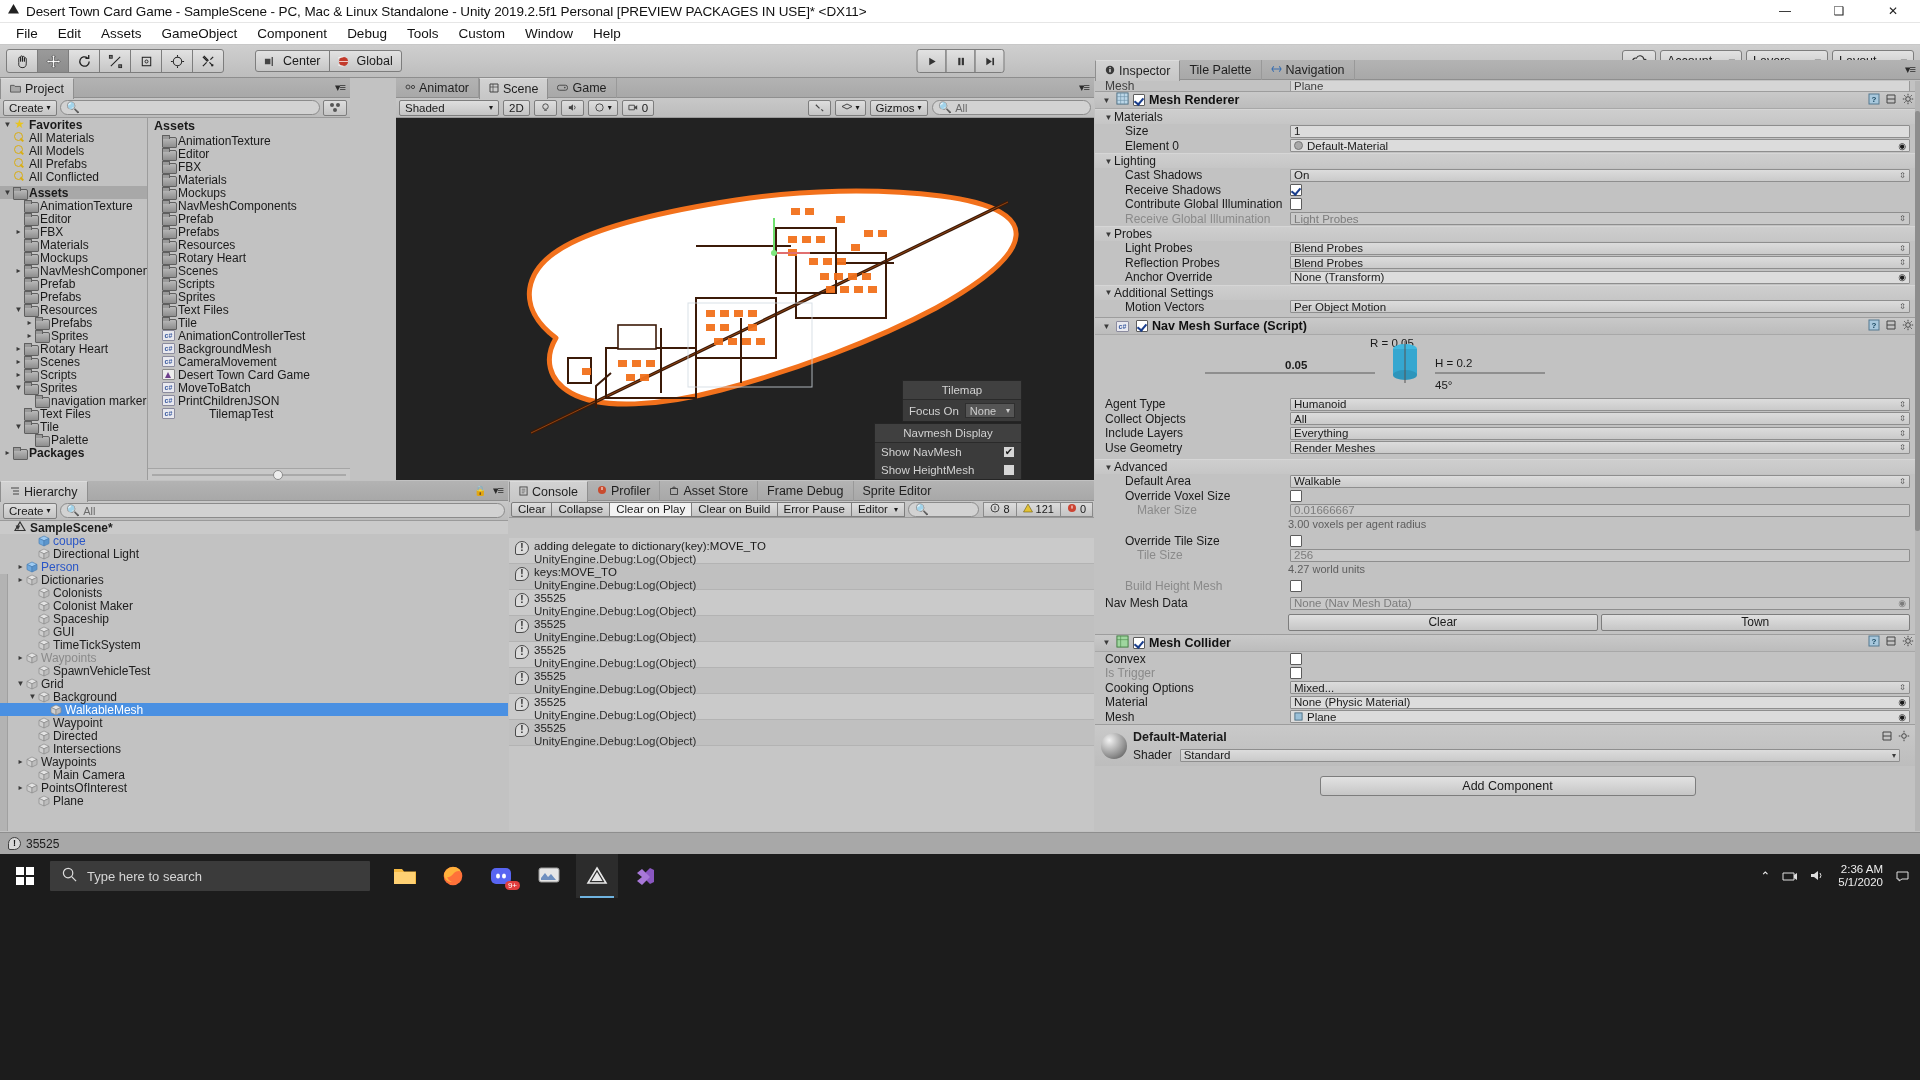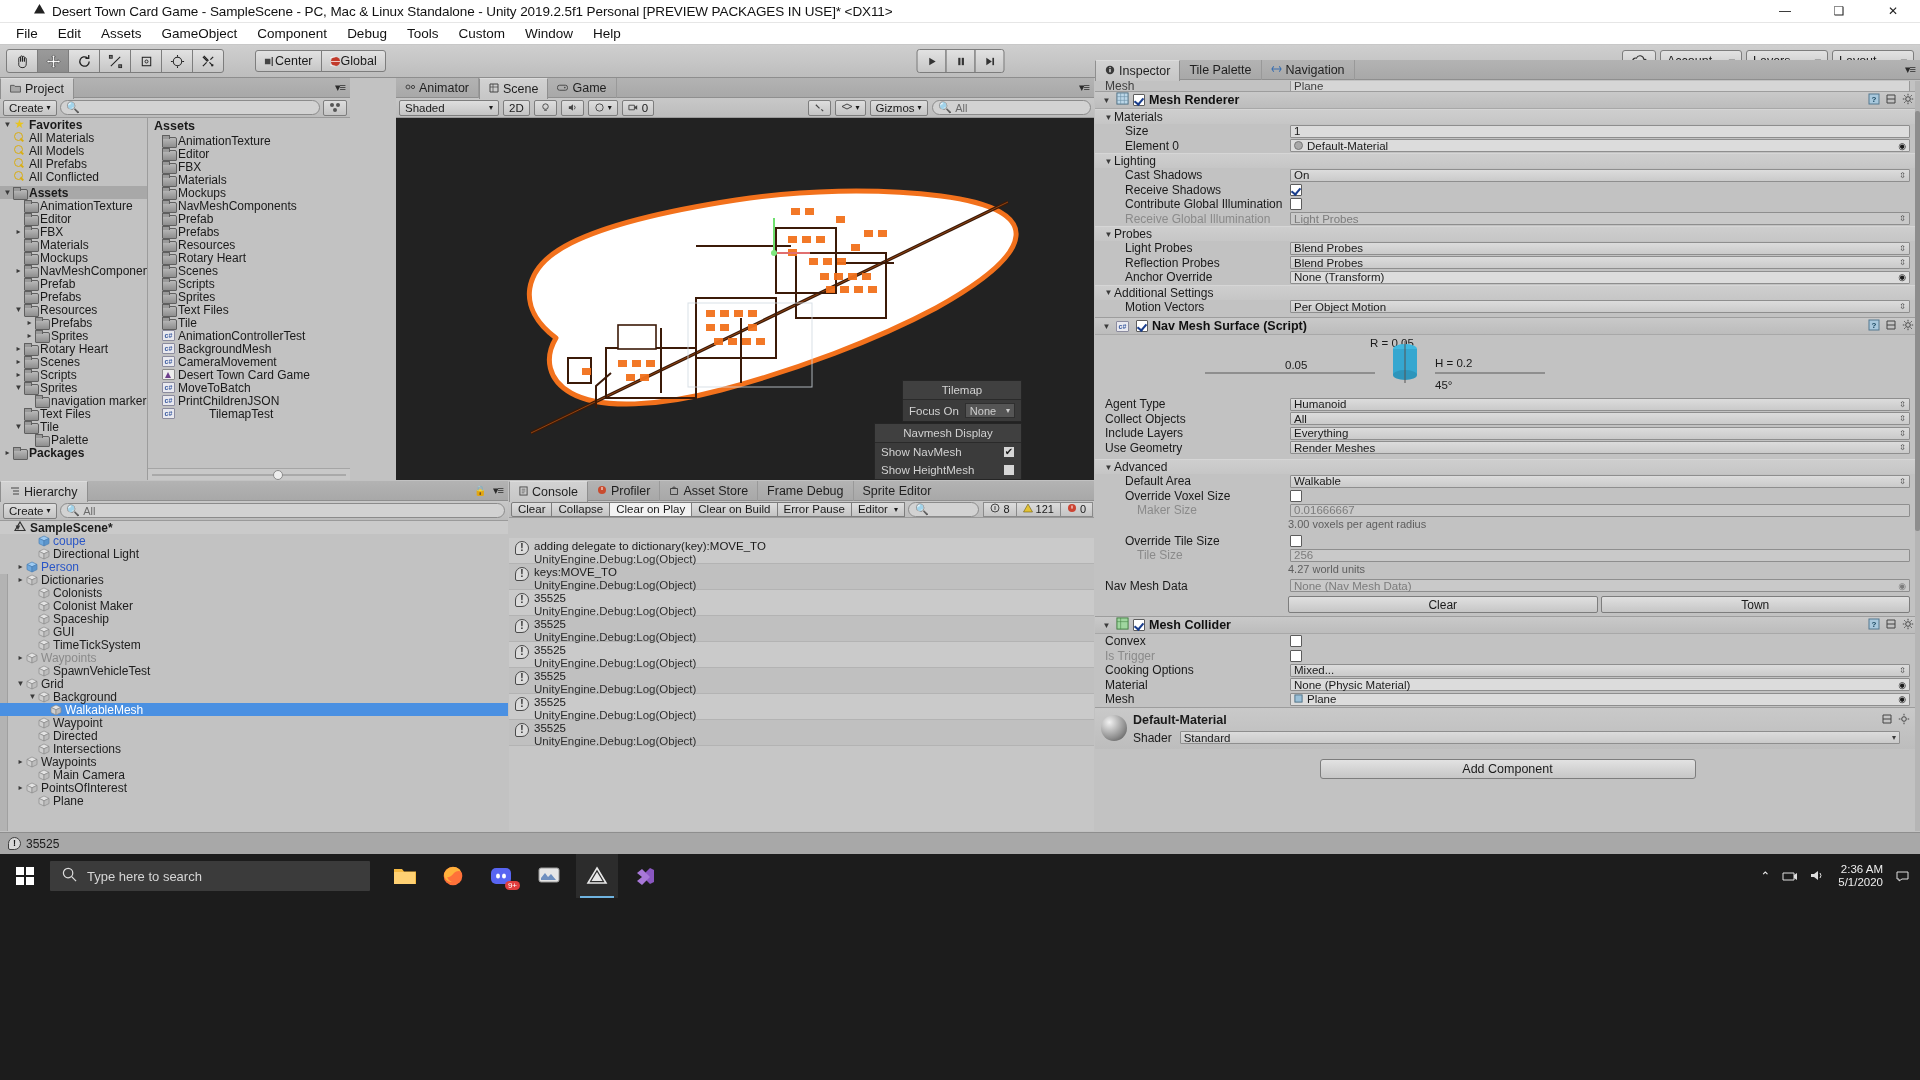--- a/index.html
+++ b/index.html
@@ -11,21 +11,20 @@
     color:#1a1a1a;
     -webkit-font-smoothing: none;
   }
   #app { position:relative; width:1920px; height:1080px; }
 
   
   .titlebar {
     position:absolute; left:0; top:0; width:1920px; height:23px;
     background:#ffffff; display:flex; align-items:center;
     border-bottom:1px solid #e6e6e6;
-    padding-left:26px;
   }
   .tb-icon { width:26px; text-align:center; font-size:13px; color:#222; }
   .tb-title { font-size:13.5px; color:#111; letter-spacing:-0.1px; }
   .tb-spacer { flex:1; }
   .tb-btn {
     width:54px; height:23px; display:flex; align-items:center; justify-content:center;
     font-size:12px; color:#222;
   }
 
   
@@ -53,21 +52,21 @@
     margin-right:-1px; position:relative;
   }
   .tbtn.first { border-radius:3px 0 0 3px; }
   .tbtn.last { border-radius:0 3px 3px 0; }
   .tbtn.on { background:linear-gradient(#9a9a9a,#8c8c8c); }
   .tbtn svg { display:block; }
   .pivot-group { display:flex; margin-left:32px; }
   .pbtn {
     height:22px; border:1px solid #7d7d7d; padding:0 8px;
     background:linear-gradient(#e2e2e2,#c6c6c6);
-    display:flex; align-items:center; gap:0; font-size:12.5px; color:#1a1a1a;
+    display:flex; align-items:center; gap:8px; font-size:12.5px; color:#1a1a1a;
     margin-right:-1px;
   }
   .pbtn.first { border-radius:3px 0 0 3px; }
   .pbtn.last { border-radius:0 3px 3px 0; }
   .play-group { position:absolute; left:50%; transform:translateX(-50%); display:flex; }
   .playbtn {
     width:30px; height:24px; border:1px solid #7d7d7d;
     background:linear-gradient(#e2e2e2,#c6c6c6);
     display:flex;align-items:center;justify-content:center; margin-right:-1px;
   }
@@ -1584,21 +1583,21 @@
               </svg></span>
           <span><svg width="12" height="12" viewBox="0 0 12 12">
                 <circle cx="6" cy="6" r="2.3" fill="none" stroke="#444"></circle>
                 <path d="M6 .8v1.6M6 9.6v1.6M.8 6h1.6M9.6 6h1.6M2.3 2.3l1.2 1.2M8.5 8.5l1.2 1.2M9.7 2.3L8.5 3.5M3.5 8.5L2.3 9.7" stroke="#444" stroke-width="1"></path>
               </svg></span>
         </span>
       </div>
 
       <div class="navdiag">
         <div style="position:absolute; left:275px; top:2px; font-size:11.5px;">R = 0.05</div>
-        <div style="position:absolute; left:190px; top:24px; font-size:11.5px;">0.05</div>
+        <div style="position:absolute; left:190px; top:24px; font-size:11.5px;font-weight:bold;">0.05</div>
         <div style="position:absolute; left:340px; top:22px; font-size:11.5px;">H = 0.2</div>
         <div style="position:absolute; left:340px; top:44px; font-size:11.5px;">45°</div>
         <svg style="position:absolute; left:110px; top:0; " width="340" height="62" viewBox="0 0 340 62">
           <line x1="0" y1="38" x2="170" y2="38" stroke="#7d7d7d" stroke-width="1.5"></line>
           <line x1="230" y1="38" x2="340" y2="38" stroke="#7d7d7d" stroke-width="1.5"></line>
           <ellipse cx="200" cy="14" rx="12" ry="5" fill="#3fb8e0"></ellipse>
           <rect x="188" y="14" width="24" height="26" fill="#35a7d0"></rect>
           <ellipse cx="200" cy="40" rx="12" ry="5" fill="#2e95bb"></ellipse>
           <line x1="200" y1="6" x2="200" y2="48" stroke="#555" stroke-width="1"></line>
         </svg>
@@ -1673,20 +1672,26 @@
             <span class="chk"></span>
           </span>
       </div>
       <div class="insp-row">
         <span class="lbl ind2 disabled">Tile Size</span>
         <span class="val">
             <span class="txtfield" style="color:#7c7c7c;background:#c9c9c9">256</span>
           </span>
       </div>
       <div class="hint">4.27 world units</div>
+      <div class="insp-row" style="margin-top:3px">
+        <span class="lbl ind disabled">Build Height Mesh</span>
+        <span class="val">
+            <span class="chk"></span>
+          </span>
+      </div>
       <div class="insp-row" style="margin-top:3px">
         <span class="lbl">Nav Mesh Data</span>
         <span class="val">
             <span class="objfield dimf">
           <span>None (Nav Mesh Data)</span>
           <span style="font-size:9px">◉</span>
         </span>
           </span>
       </div>
       <div class="btnrow">

